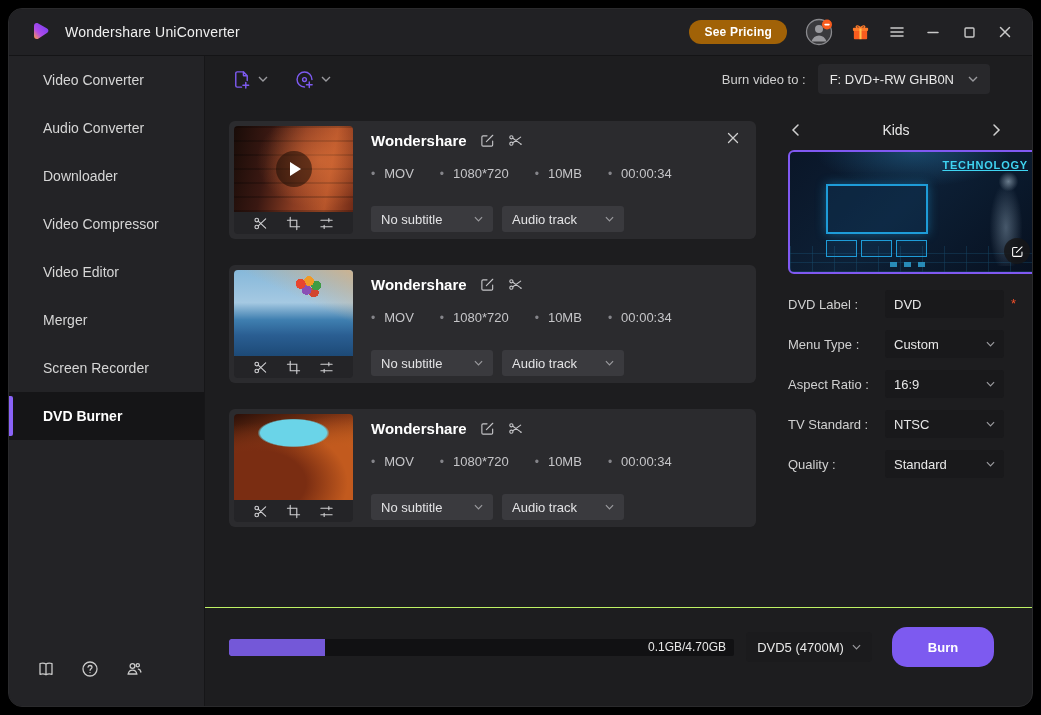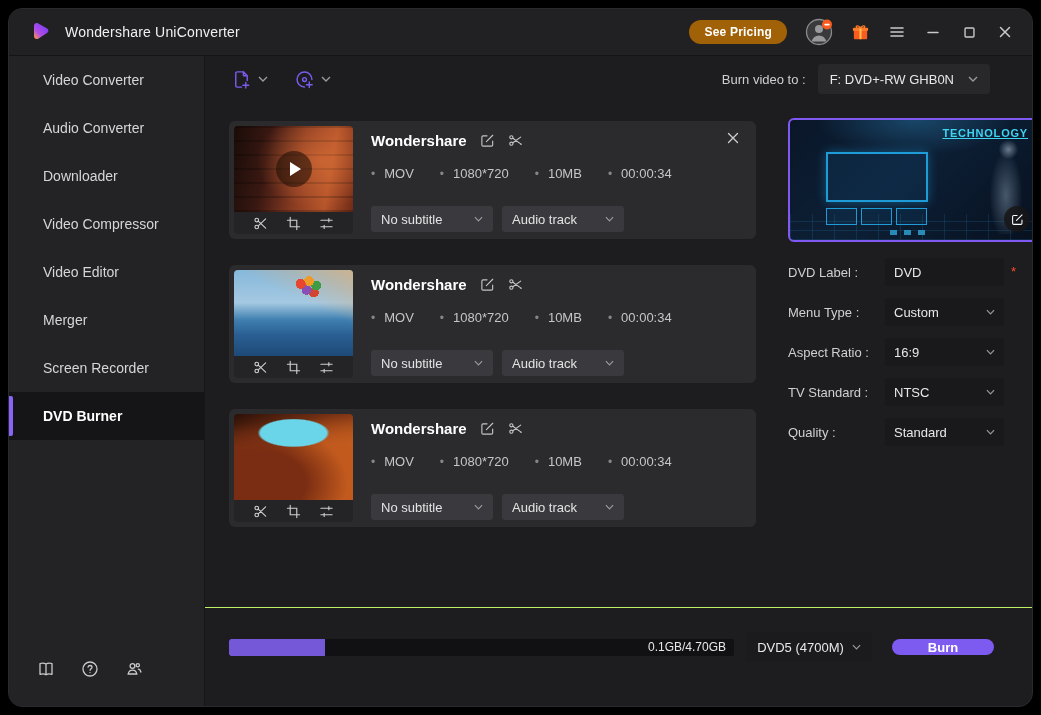--- a/index.html
+++ b/index.html
@@ -102,21 +102,21 @@
   input.field-box { border:none; outline:none; cursor:text; }
   .req-star { position:absolute; right:-12px; top:6px; color:#f4502a; font-size:13px; }
 
   
   .footer { height:99px; border-top:1px solid #bef264; padding:24px 38px 0 24px; display:flex; align-items:flex-start; flex-shrink:0; }
   .footer-inner { display:flex; align-items:center; width:100%; height:30px; }
   .progress { flex:1; height:17px; background:#111113; border-radius:2px; position:relative; display:flex; align-items:center; justify-content:flex-end; overflow:hidden; }
   .progress-fill { position:absolute; left:0; top:0; bottom:0; background:#7458d8; border-radius:2px 0 0 2px; }
   .progress-text { position:relative; color:#e8e8e8; font-size:12px; padding-right:8px; }
   .disc-drop { width:126px; height:30px; margin-left:12px; background:#1b1b1d; border-radius:4px; display:flex; align-items:center; justify-content:center; gap:8px; color:#e8e8e8; font-size:13px; cursor:pointer; flex-shrink:0; }
-  .burn-btn { width:102px; height:16px; margin-left:20px; background:#7d5af0; border:none; border-radius:15px; color:#fff; font-size:13px; font-weight:bold; cursor:pointer; flex-shrink:0; }
+  .burn-btn { width:102px; height:40px; margin-left:20px; background:#7d5af0; border:none; border-radius:15px; color:#fff; font-size:13px; font-weight:bold; cursor:pointer; flex-shrink:0; }
 
   svg { display:block; }
 </style>
 </head>
 <body>
 
 <div class="window">
 
   <div class="titlebar">
     <svg class="logo" viewBox="0 0 24 24">
@@ -456,20 +456,33 @@
                       <path d="M1 1l4 4 4-4"></path>
                     </svg>
                 </div>
               </div>
             </div>
           </div>
 
         </div>
 
         <div class="right-panel">
+          <div class="tpl-header">
+            <span class="tpl-arrow">
+                <svg viewBox="0 0 16 16" width="16" height="16" fill="none" stroke="currentColor" stroke-width="1.5" stroke-linecap="round">
+                  <path d="M10 3L5 8l5 5"></path>
+                </svg>
+              </span>
+            <span class="tpl-name">Kids</span>
+            <span class="tpl-arrow">
+                <svg viewBox="0 0 16 16" width="16" height="16" fill="none" stroke="currentColor" stroke-width="1.5" stroke-linecap="round">
+                  <path d="M6 3l5 5-5 5"></path>
+                </svg>
+              </span>
+          </div>
 
           <div class="tpl-preview">
             <span class="tpl-label">TECHNOLOGY</span>
             <span class="tpl-screen"></span>
             <span class="tpl-thumbs">
                 <i></i>
                 <i></i>
                 <i></i>
               </span>
             <span class="tpl-dots">

